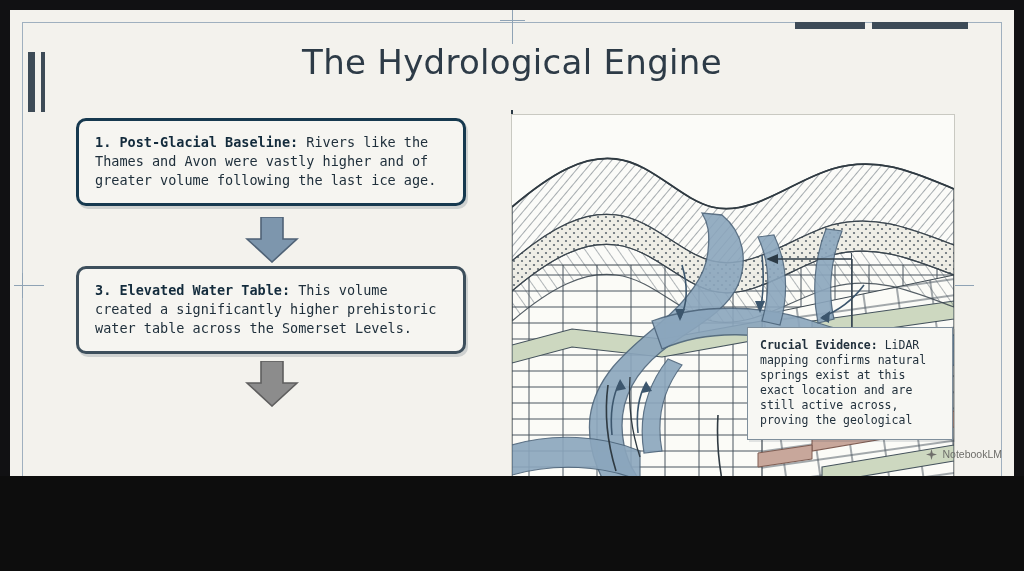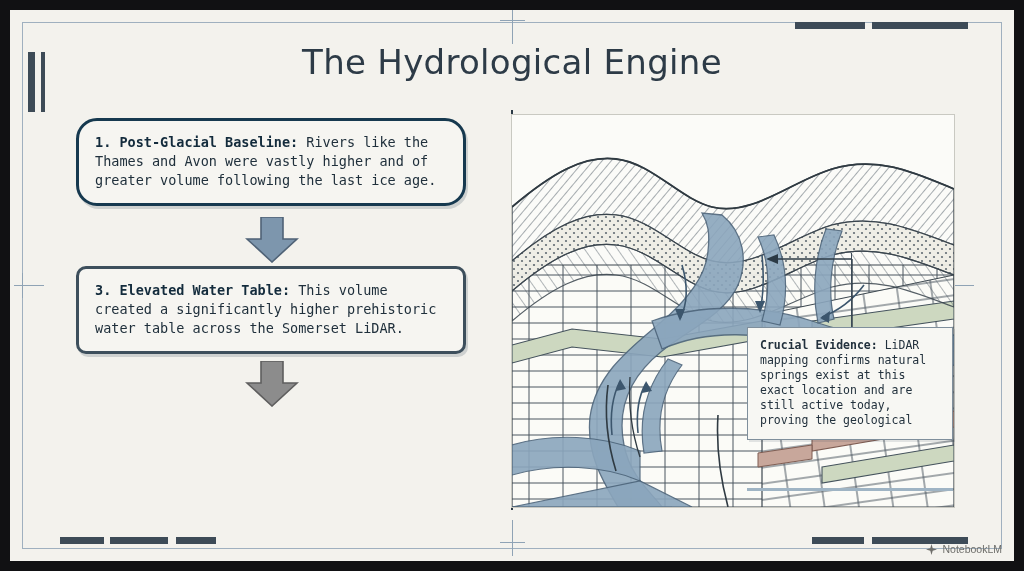--- a/index.html
+++ b/index.html
@@ -6,21 +6,21 @@
     margin: 0;
     padding: 0;
     background: #0d0d0d;
   }
   body {
     font-family: "Liberation Sans", sans-serif;
   }
   #canvas {
     position: relative;
     width: 1024px;
-    height: 571px;
+    height: 476px;
     background: #f2f2ee;
     overflow: hidden;
   }
   
   .outer-frame {
     position: absolute;
     left: 0; top: 0;
     width: 1024px; height: 571px;
     box-sizing: border-box;
     border: 10px solid #111113;
@@ -172,30 +172,30 @@
   <div class="bar" style="left:795px;top:22px;width:70px;height:7px;"></div>
   <div class="bar" style="left:872px;top:22px;width:96px;height:7px;"></div>
   <div class="bar" style="left:60px;top:537px;width:44px;height:7px;"></div>
   <div class="bar" style="left:110px;top:537px;width:58px;height:7px;"></div>
   <div class="bar" style="left:176px;top:537px;width:40px;height:7px;"></div>
   <div class="bar" style="left:812px;top:537px;width:52px;height:7px;"></div>
   <div class="bar" style="left:872px;top:537px;width:96px;height:7px;"></div>
 
   <div class="title">The Hydrological Engine</div>
 
-  <div class="step" id="step1" style="top:118px;border-radius:21px;">
+  <div class="step" id="step1" style="top:118px;">
     <span class="hd">1. Post-Glacial Baseline:</span><span> Rivers like the Thames and Avon were vastly higher and of greater volume following the last ice age.</span>
   </div>
 
   <svg class="arrow" style="top:217px;" viewBox="0 0 54 46">
     <polygon points="16,0 38,0 38,22 52,22 27,45 2,22 16,22" fill="#7d96ad" stroke="#4f6276" stroke-width="1.6"></polygon>
   </svg>
 
   <div class="step" id="step2" style="top:266px;">
-    <span class="hd">3. Elevated Water Table:</span><span> This volume created a significantly higher prehistoric water table across the Somerset LiDAR.</span>
+    <span class="hd">3. Elevated Water Table:</span><span> This volume created a significantly higher prehistoric water table across the Somerset Levels.</span>
   </div>
 
   <svg class="arrow" style="top:361px;" viewBox="0 0 54 46">
     <polygon points="16,0 38,0 38,22 52,22 27,45 2,22 16,22" fill="#8c8c8c" stroke="#5e5e5e" stroke-width="1.6"></polygon>
   </svg>
 
 
   <div class="illus-rule"></div>
 
   <div class="illus">
@@ -273,21 +273,21 @@
         <line x1="258" y1="144" x2="340" y2="144" stroke="#2c3a45" stroke-width="1.4"></line>
         <polygon points="254,144 266,139 266,149" fill="#2c3a45"></polygon>
         <line x1="340" y1="144" x2="340" y2="214" stroke="#2c3a45" stroke-width="1.4"></line>
       </g>
     </svg>
   </div>
 
   <div class="leader" style="left:851px;top:253px;width:1px;height:74px;"></div>
 
   <div class="callout">
-    <span class="hd">Crucial Evidence:</span><span> LiDAR mapping confirms natural springs exist at this exact location and are still active today, proving the geological</span><br>
+    <span class="hd">Crucial Evidence:</span><span> LiDAR mapping confirms natural springs exist at this exact location and are still active across, proving the geological</span><br>
   </div>
   <div class="callout-underline"></div>
 
   <div class="brand">
     <span>
       <svg width="11" height="11" viewBox="0 0 12 12">
         <path d="M6 0 L7.3 4.7 L12 6 L7.3 7.3 L6 12 L4.7 7.3 L0 6 L4.7 4.7 Z" fill="#6e6e6a"></path>
       </svg>
     </span>
     <span>NotebookLM</span>

